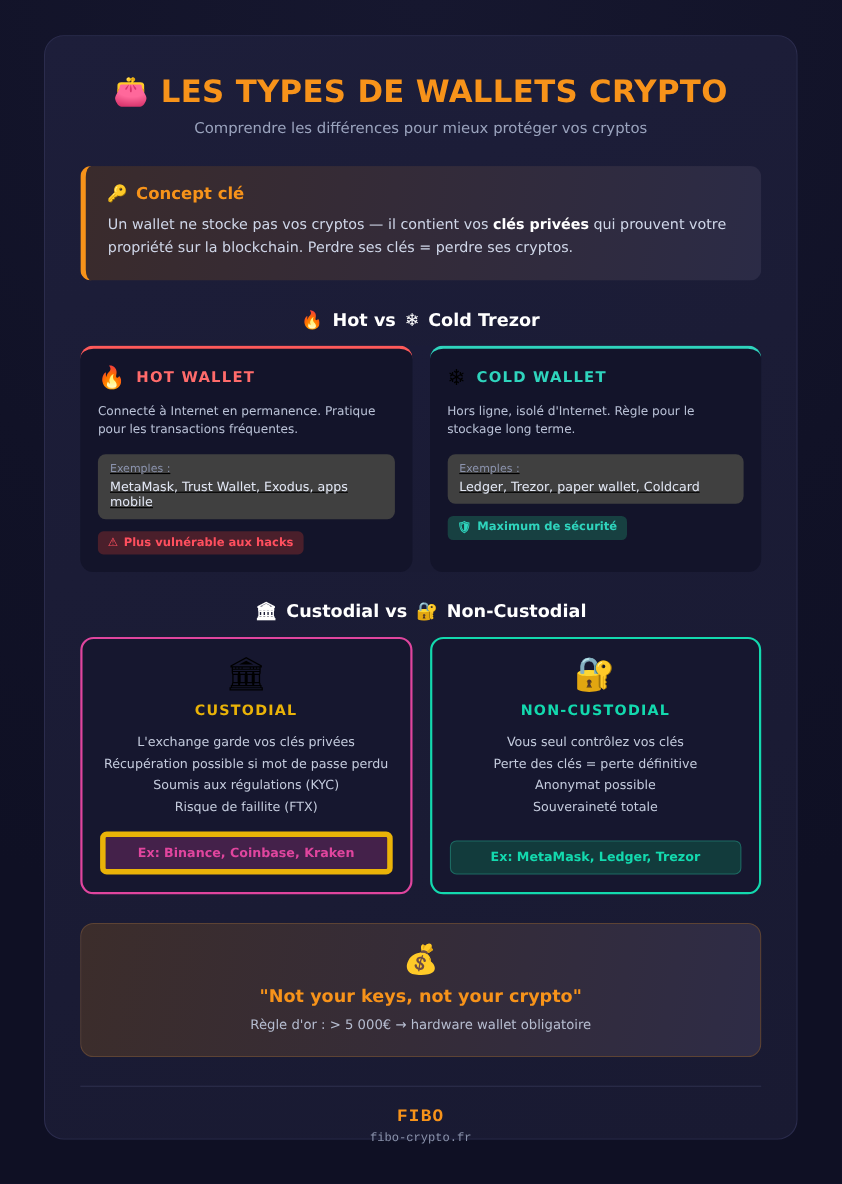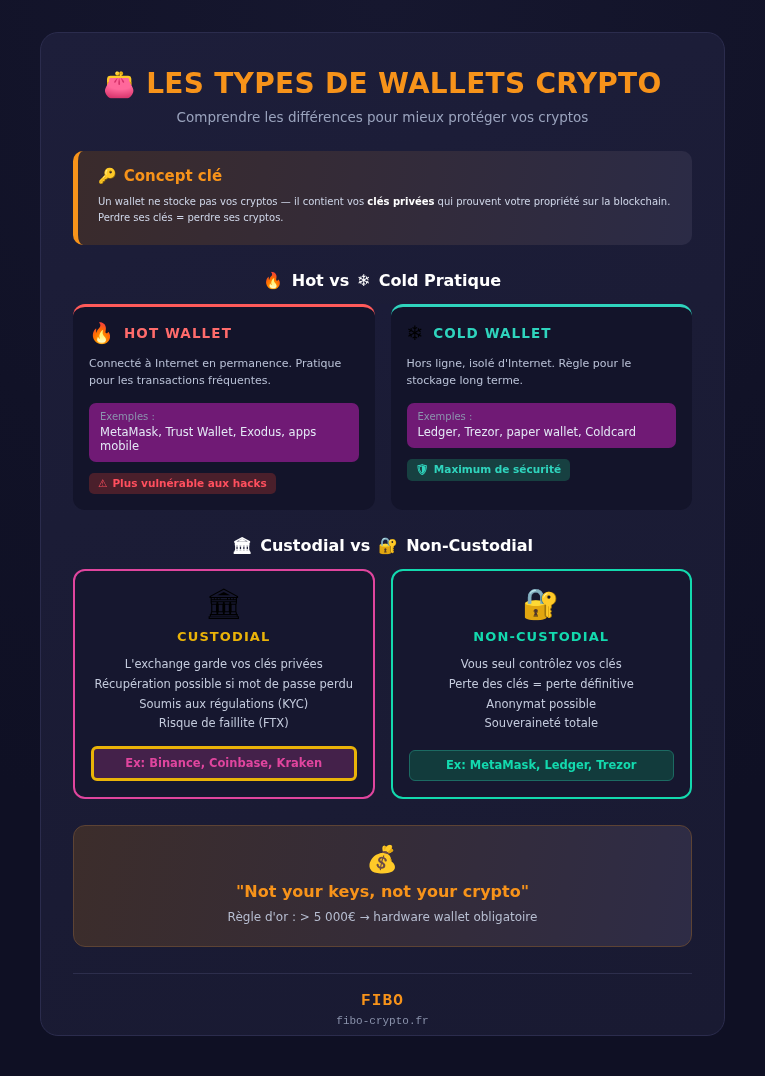--- a/index.html
+++ b/index.html
@@ -62,21 +62,21 @@
   .concept-title {
     font-size: 15px;
     font-weight: bold;
     color: #f7931a;
     margin-bottom: 9px;
     display: flex;
     align-items: center;
     gap: 7px;
   }
   .concept-body {
-    font-size: 10px;
+    font-size: 13px;
     color: #cfd6e8;
     line-height: 1.65;
   }
   .concept-body b { color: #ffffff; font-weight: bold; }
 
   
   .section-head {
     text-align: center;
     font-size: 16px;
     font-weight: bold;
@@ -129,24 +129,25 @@
   .hc-card.cold .hc-title { color: #2fd4bd; }
 
   .hc-desc {
     font-size: 11px;
     color: #b9c1d6;
     line-height: 1.6;
     margin-bottom: 13px;
     min-height: 34px;
   }
   .hc-examples {
-    background: #701a75;
+    background: #404040;
     border-radius: 7px;
     padding: 8px 11px 9px 11px;
     margin-bottom: 11px;
+    text-decoration: underline;
   }
   .hc-ex-label {
     font-size: 10px;
     color: #8b93ad;
     margin-bottom: 3px;
   }
   .hc-ex-value {
     font-size: 11.5px;
     color: #e3e8f5;
   }
@@ -196,21 +197,21 @@
   .cu-pill {
     width: 100%;
     border-radius: 6px;
     padding: 7px 10px 8px 10px;
     font-size: 11.5px;
     font-weight: bold;
     margin-top: auto;
   }
   .cu-card.custodial .cu-pill {
     background: #44214a;
-    border: 3px solid #eab308;
+    border: 5px solid #eab308;
     color: #e0459e;
   }
   .cu-card.noncustodial .cu-pill {
     background: #123b3c;
     border: 1px solid #1c6a62;
     color: #13d9ae;
   }
 
   
   .quote {
@@ -271,21 +272,21 @@
       </div>
       <div class="concept-body">
         <span>Un wallet ne stocke pas vos cryptos — il contient vos </span><b>clés privées</b><span> qui prouvent votre propriété sur la blockchain. Perdre ses clés = perdre ses cryptos.</span>
       </div>
     </div>
 
     <div class="section-head">
       <span>🔥</span>
       <span>Hot vs</span>
       <span>❄</span>
-      <span>Cold Pratique</span>
+      <span>Cold Trezor</span>
     </div>
 
     <div class="hc-wrap grid2">
 
       <div class="hc-card hot">
         <div class="hc-head">
           <span class="hc-emoji">🔥</span>
           <span class="hc-title">HOT WALLET</span>
         </div>
         <div class="hc-desc">Connecté à Internet en permanence. Pratique pour les transactions fréquentes.</div>

